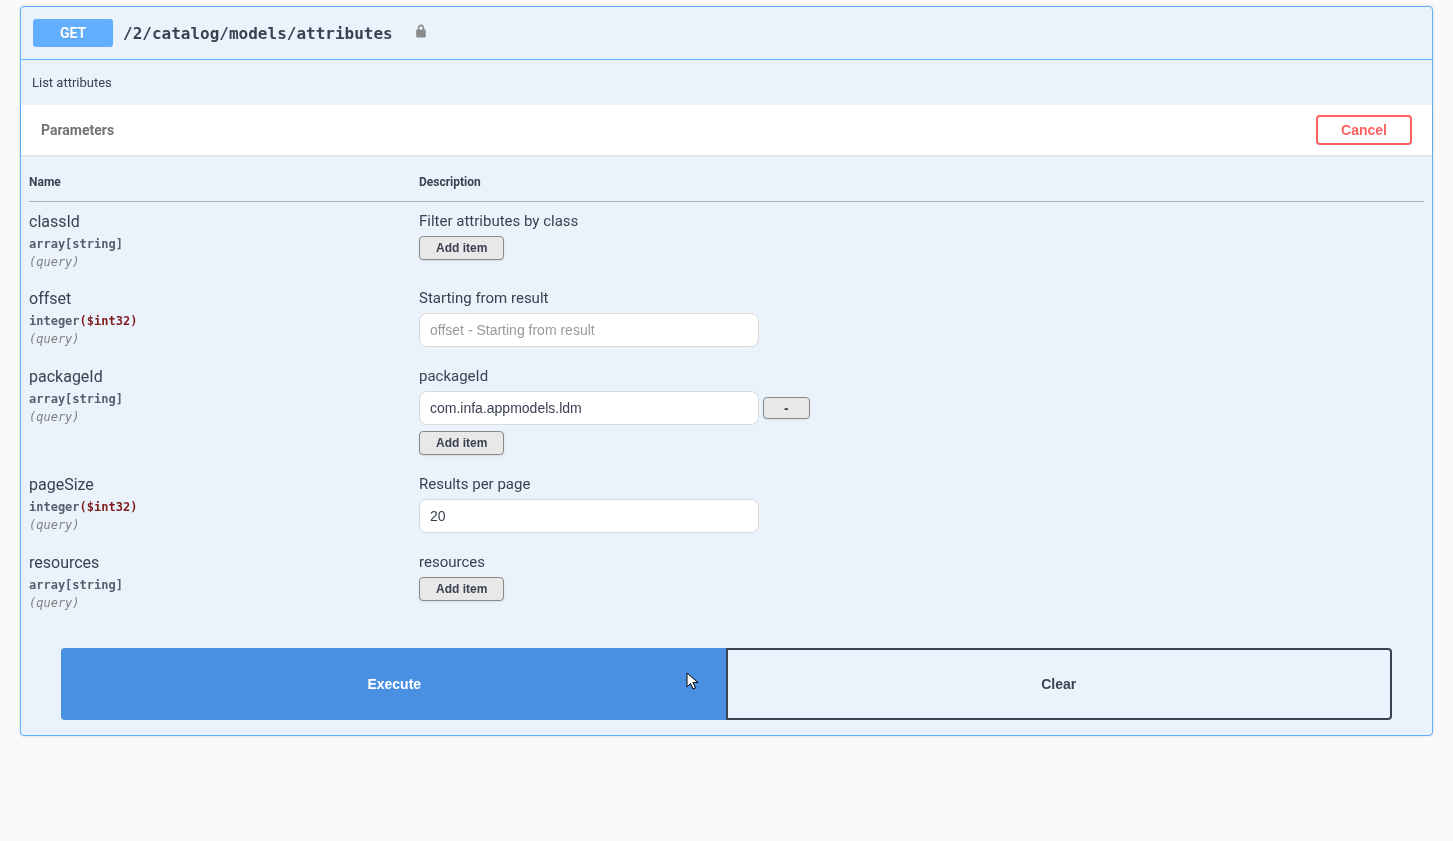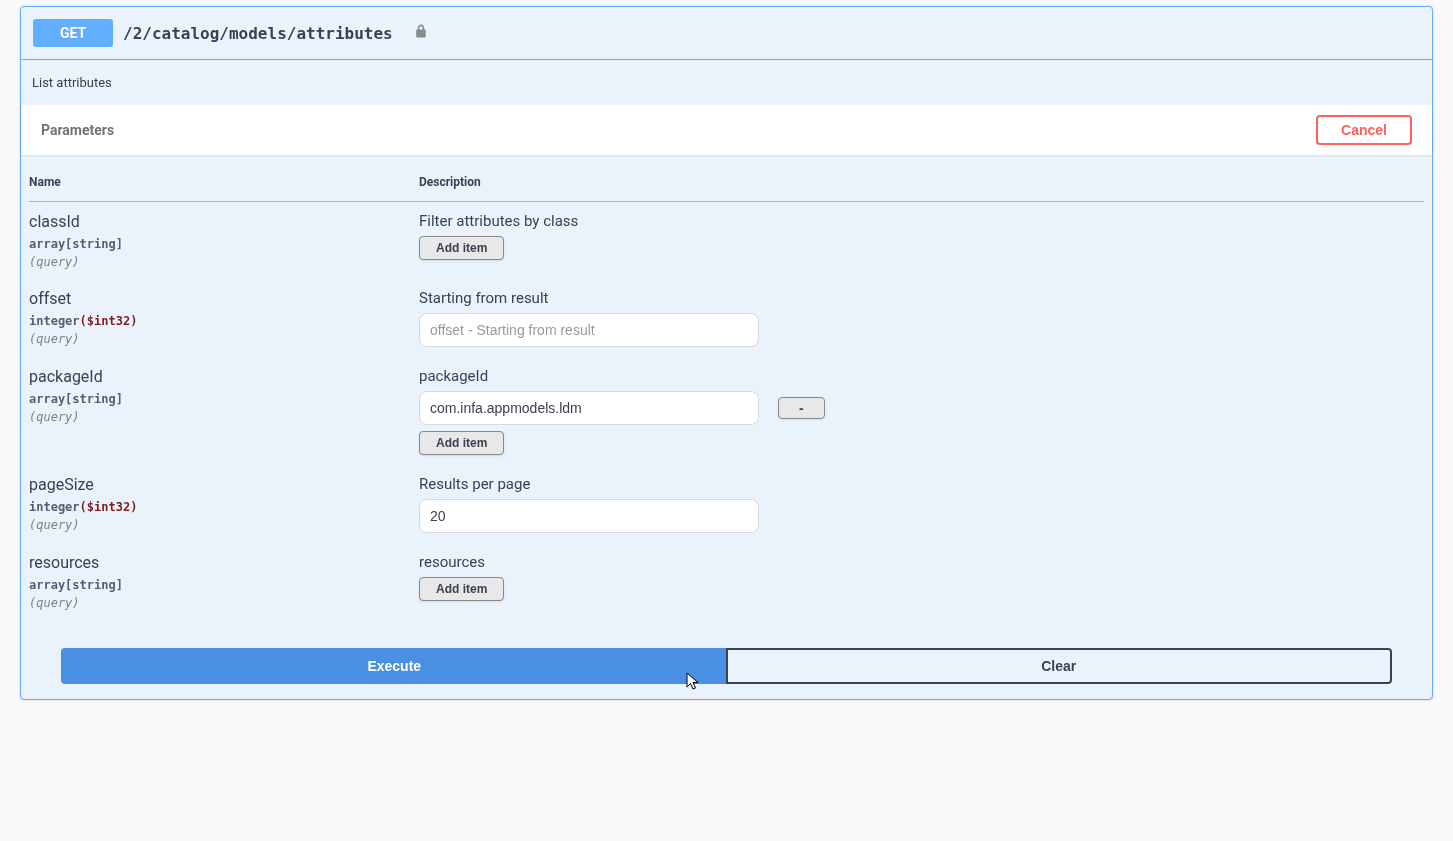--- a/index.html
+++ b/index.html
@@ -144,21 +144,21 @@
       border-radius: 4px;
       background: #e8e8e8;
       color: #3b4151;
       cursor: pointer;
       box-shadow: 0 1px 2px rgba(0,0,0,.1);
       text-align: center;
     }
     .input-row {
       display: flex;
       align-items: center;
-      gap: 19px;
+      gap: 4px;
       margin-bottom: 6px;
     }
     input[type="text"] {
       width: 340px;
       padding: 8px 10px;
       border: 1px solid #d9d9d9;
       border-radius: 8px;
       background: #fff;
       font-size: 14px;
       color: #3b4151;
@@ -179,21 +179,21 @@
     }
     .execute-wrapper {
       display: flex;
       padding: 20px 40px 15px;
       gap: 0;
     }
     .btn-execute {
       flex: 1;
       font-size: 14px;
       font-weight: 700;
-      padding: 8px 40px;
+      padding: 26px 40px;
       border: 2px solid #4990e2;
       border-radius: 4px 0 0 4px;
       background: #4990e2;
       color: #fff;
       cursor: pointer;
       border-right: none;
     }
     .btn-clear {
       flex: 1;
       font-size: 14px;

